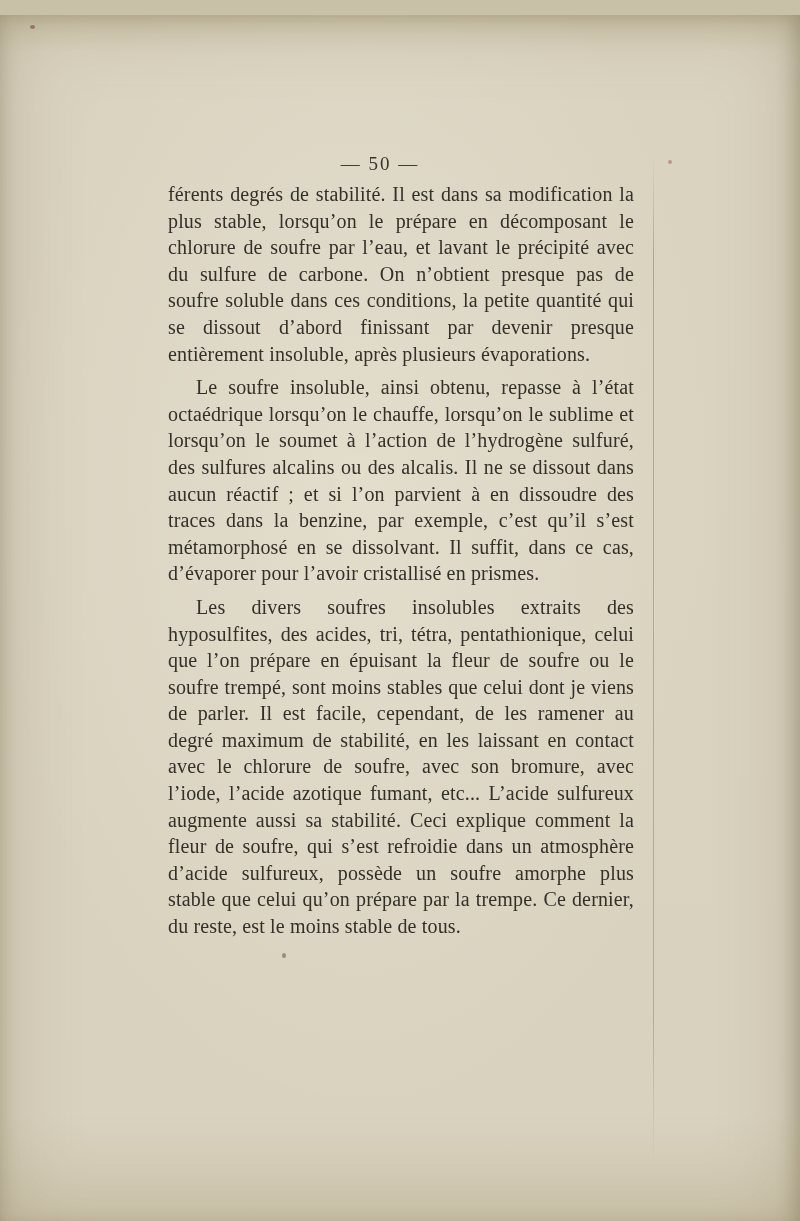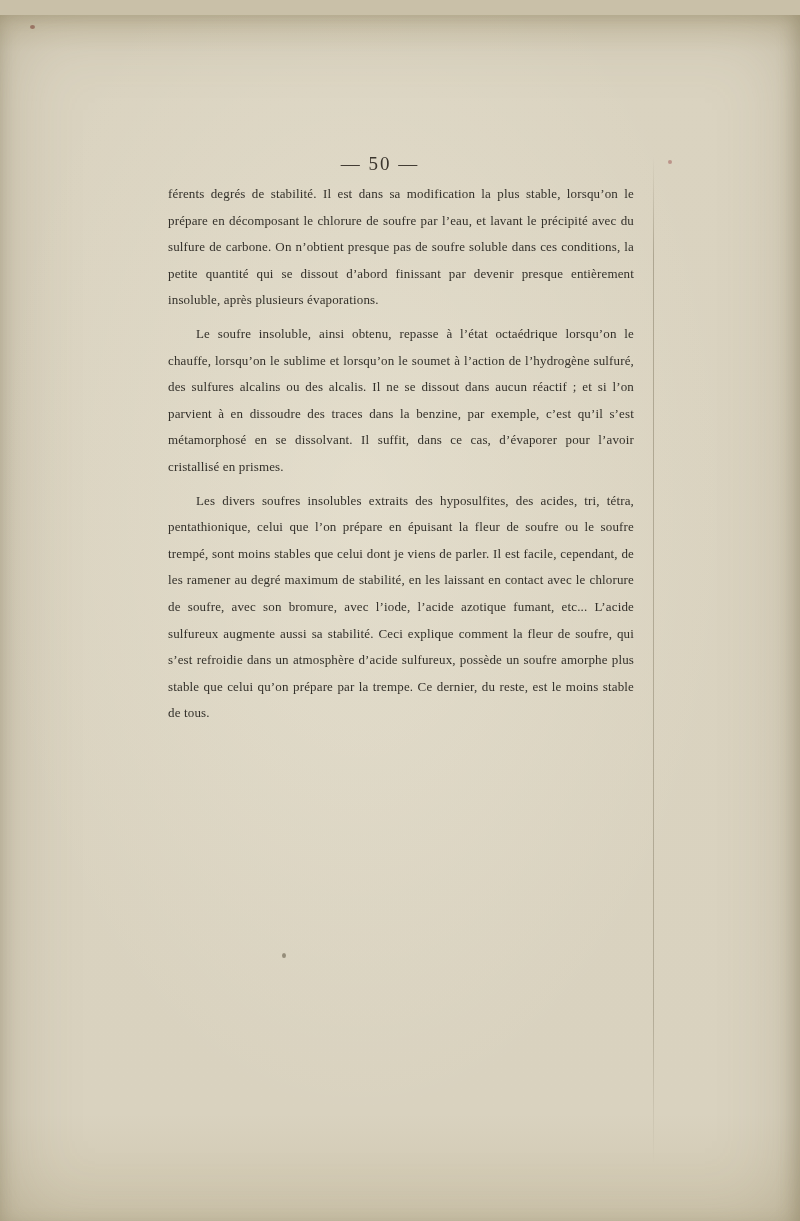--- a/index.html
+++ b/index.html
@@ -31,21 +31,21 @@
       text-align: center;
       font-size: 19px;
       letter-spacing: 2px;
       color: #3a352d;
     }
     .text-block {
       position: absolute;
       top: 166px;
       left: 168px;
       width: 466px;
-      font-size: 13px;
+      font-size: 20px;
       line-height: 26.6px;
       text-align: justify;
       text-justify: inter-word;
       letter-spacing: 0.15px;
       color: #33302a;
       hyphens: auto;
       -webkit-hyphens: auto;
     }
     .para {
       margin: 0 0 7px 0;

